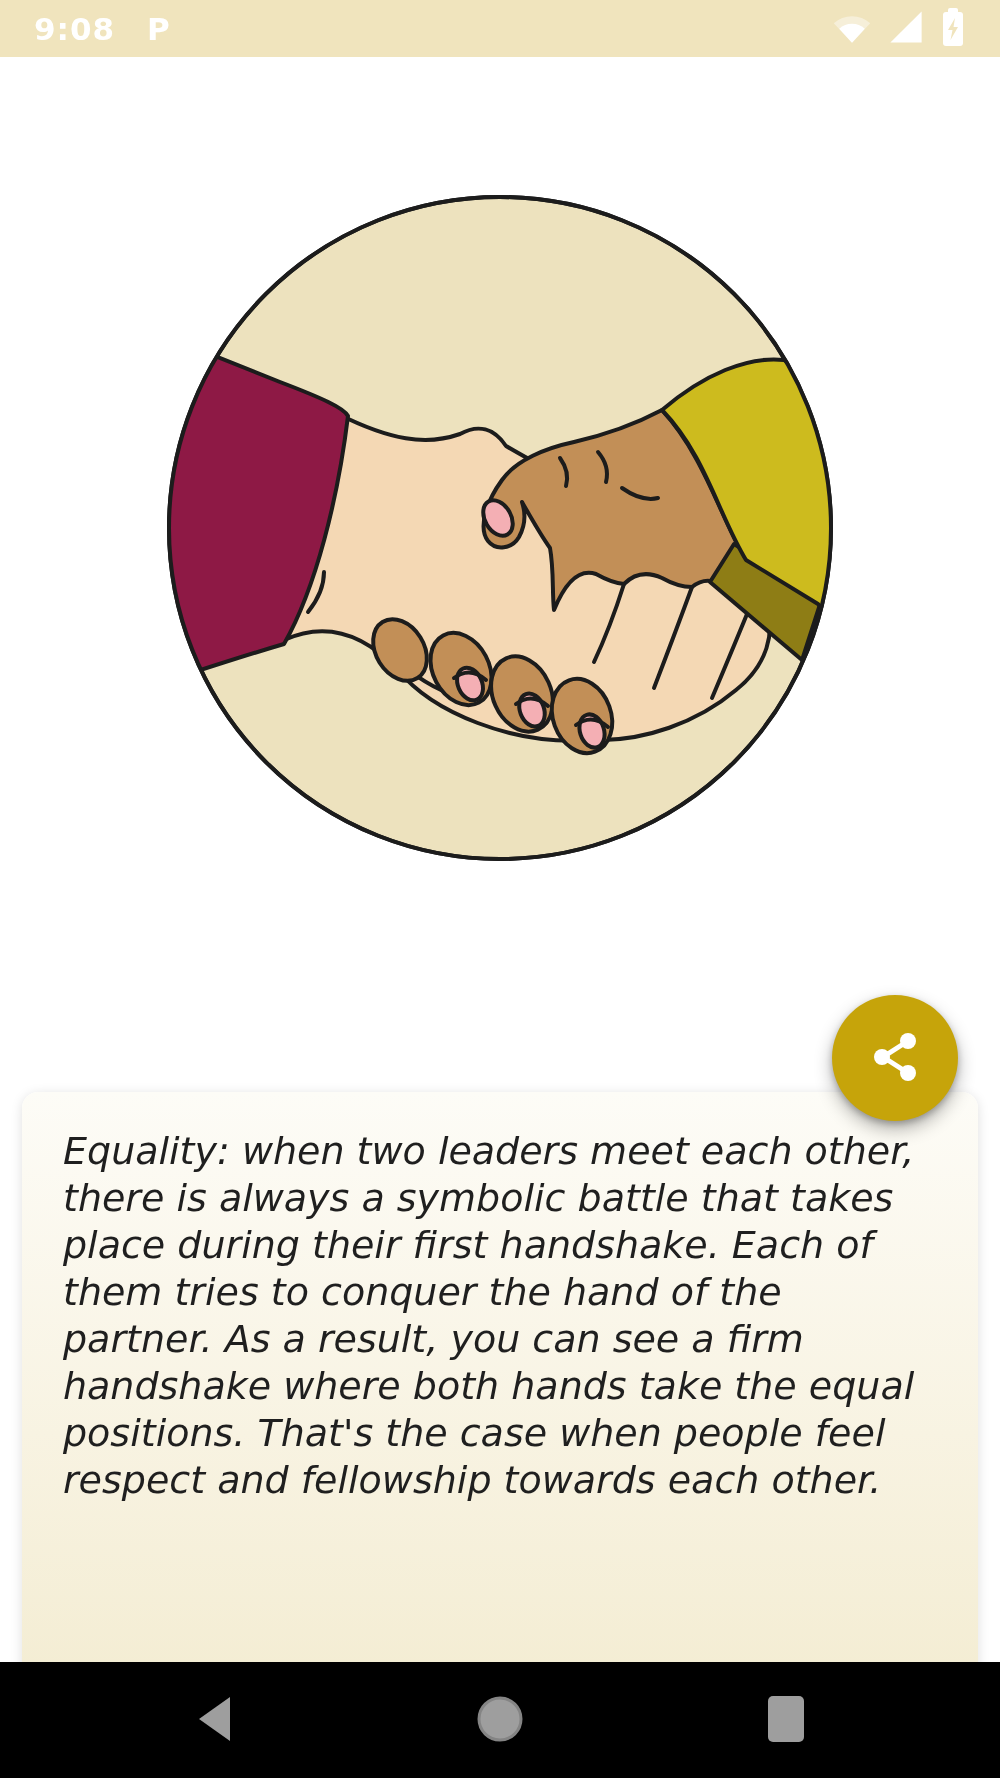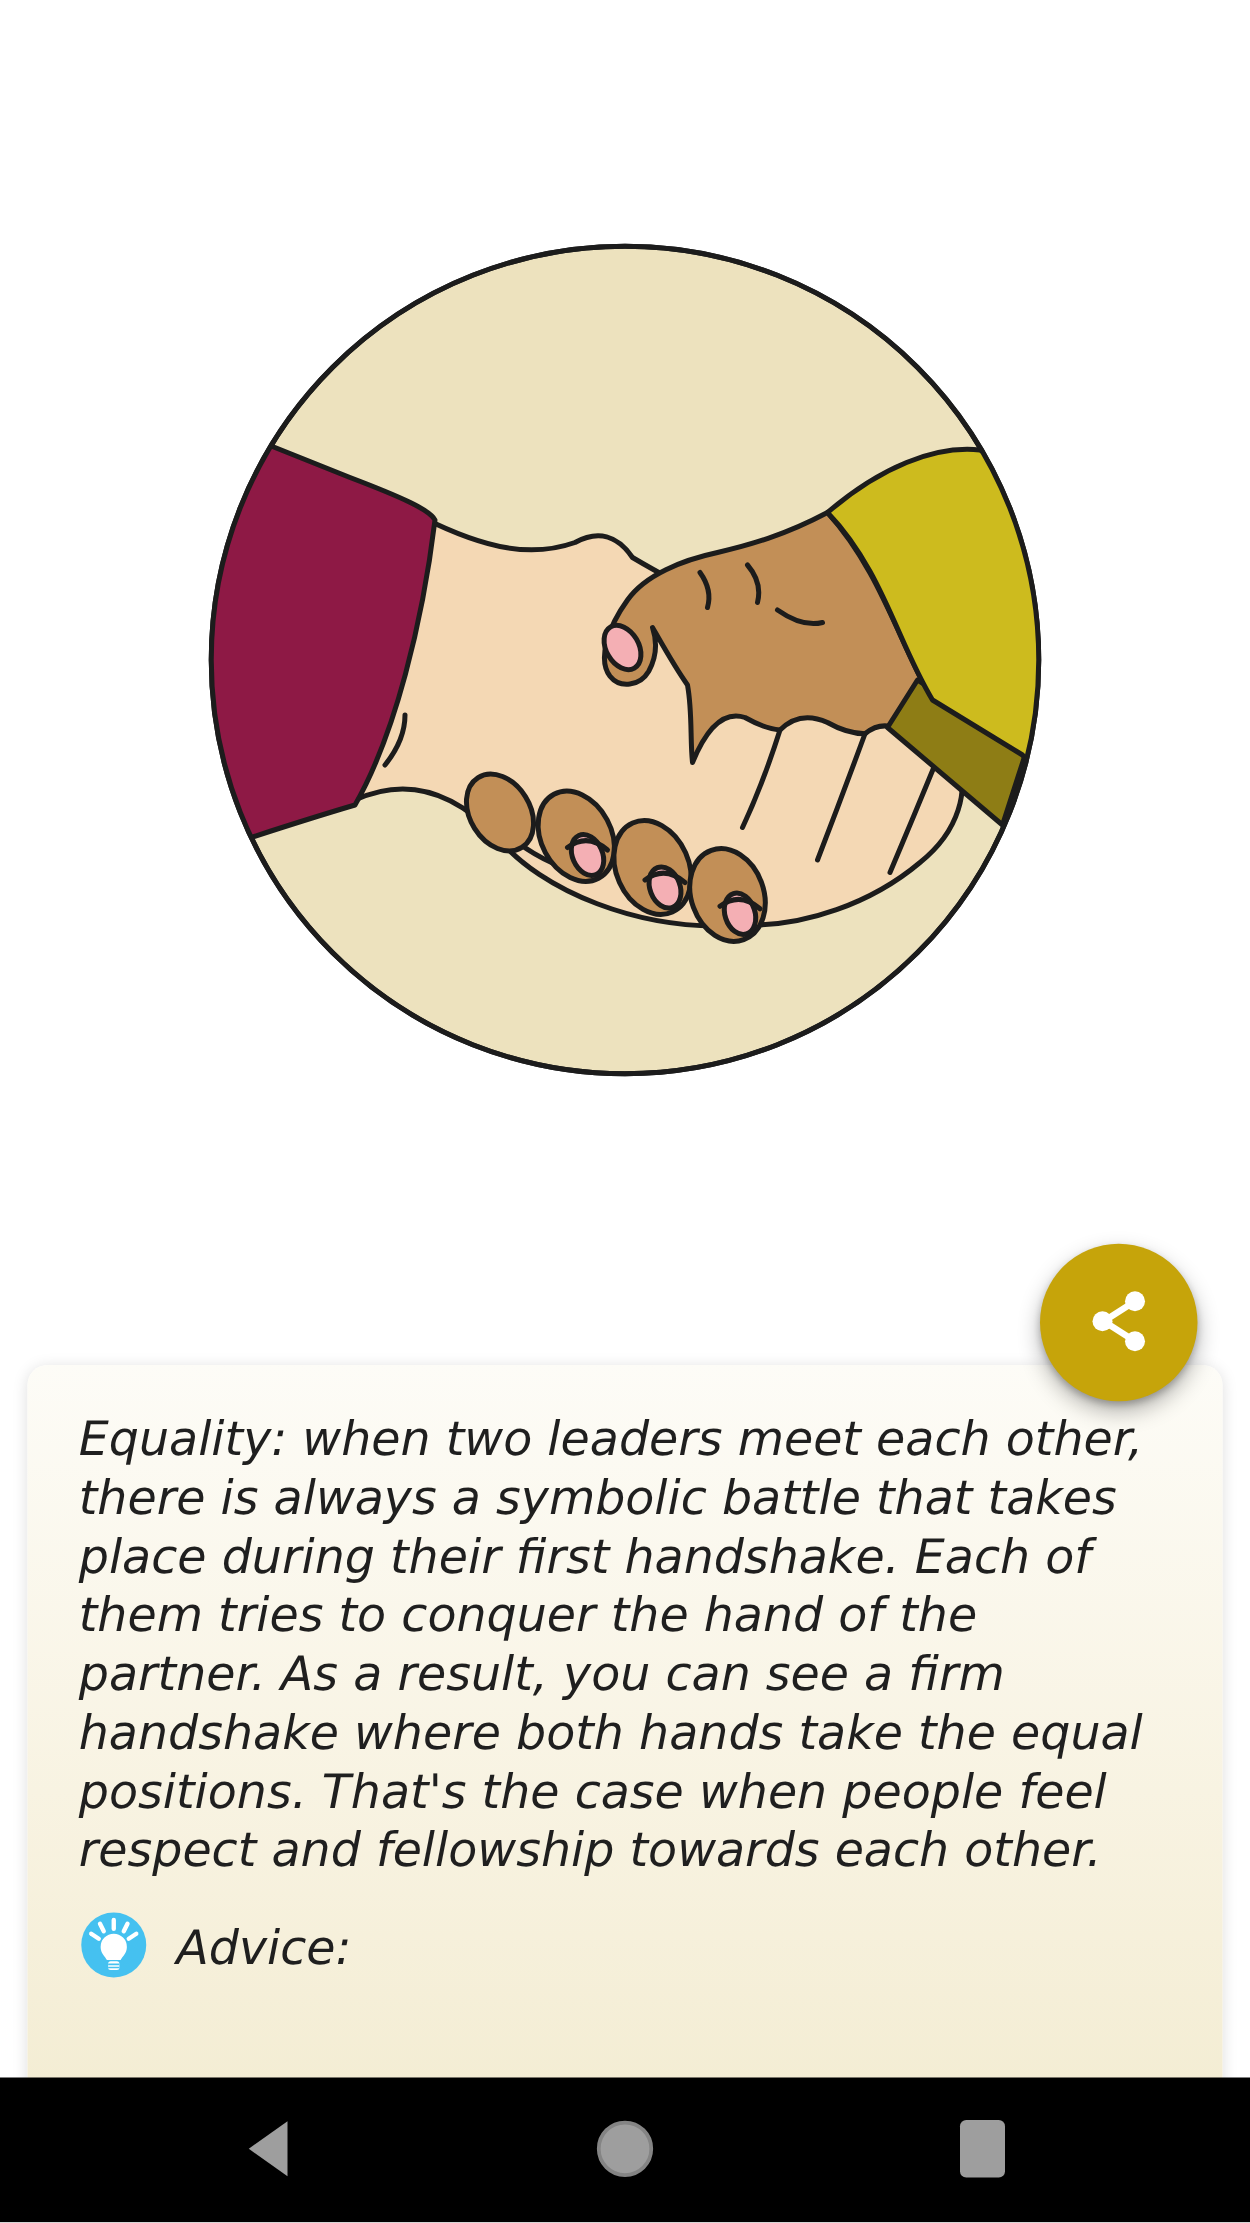--- a/index.html
+++ b/index.html
@@ -61,20 +61,45 @@
   .nav-btn {
     background:none; border:none; cursor:pointer; padding:0;
     display:flex; align-items:center; justify-content:center;
   }
 </style>
 </head>
 <body>
 
 <div class="screen">
 
+  <div class="status-bar">
+    <span class="status-time">9:08</span>
+    <span class="status-p">P</span>
+    <span class="status-spacer"></span>
+    <span class="status-icons">
+      <span>
+        <svg width="40" height="34" viewBox="0 0 32 28">
+          <path d="M16 27 L1 11 A22 22 0 0 1 31 11 Z" fill="#ffffff" opacity="0.42"></path>
+          <path d="M16 27 L5.5 15.5 A15.5 15.5 0 0 1 26.5 15.5 Z" fill="#ffffff"></path>
+        </svg>
+      </span>
+      <span>
+        <svg width="36" height="34" viewBox="0 0 30 28">
+          <path d="M28 27 L28 1 L2 27 Z" fill="#ffffff"></path>
+        </svg>
+      </span>
+      <span>
+        <svg width="26" height="40" viewBox="0 0 26 40">
+          <rect x="8" y="1" width="10" height="6" rx="2" fill="#ffffff"></rect>
+          <rect x="3" y="5" width="20" height="34" rx="3" fill="#ffffff"></rect>
+          <path d="M15 11 L8 23 H12.5 L10.5 33 L18 20 H13.5 Z" fill="#F0E4BD"></path>
+        </svg>
+      </span>
+    </span>
+  </div>
 
   <div class="illustration">
     <svg width="680" height="680" viewBox="0 0 680 680">
       <defs>
         <clipPath id="circleClip">
             <circle cx="340" cy="340" r="331"></circle>
           </clipPath>
       </defs>
 
       <circle cx="340" cy="340" r="331" fill="#EDE2BE" stroke="#1C1C1C" stroke-width="4"></circle>
@@ -169,39 +194,20 @@
         </g>
         <circle cx="15" cy="28" r="8" fill="#ffffff"></circle>
         <circle cx="41" cy="12" r="8" fill="#ffffff"></circle>
         <circle cx="41" cy="44" r="8" fill="#ffffff"></circle>
       </svg>
     </span>
   </button>
 
   <div class="card">
     <div class="card-paragraph">Equality: when two leaders meet each other, there is always a symbolic battle that takes place during their first handshake. Each of them tries to conquer the hand of the partner. As a result, you can see a firm handshake where both hands take the equal positions. That's the case when people feel respect and fellowship towards each other.</div>
-    <div class="advice-row">
-      <span>
-        <svg width="56" height="56" viewBox="0 0 56 56">
-          <circle cx="28" cy="28" r="26" fill="#45C1F0"></circle>
-          <g stroke="#ffffff" stroke-width="3.5" stroke-linecap="round">
-            <line x1="28" y1="8" x2="28" y2="15"></line>
-            <line x1="17" y1="11" x2="20" y2="17"></line>
-            <line x1="39" y1="11" x2="36" y2="17"></line>
-            <line x1="10" y1="19" x2="16" y2="23"></line>
-            <line x1="46" y1="19" x2="40" y2="23"></line>
-          </g>
-          <path d="M28 19 a10.5 10.5 0 0 1 10.5 10.5 c0 5 -3.5 7.5 -5 10.5 h-11 c-1.5 -3 -5 -5.5 -5 -10.5 A10.5 10.5 0 0 1 28 19 Z" fill="#ffffff"></path>
-          <rect x="23.5" y="41" width="9" height="7" rx="2" fill="#ffffff"></rect>
-          <line x1="23.5" y1="43.5" x2="32.5" y2="43.5" stroke="#45C1F0" stroke-width="1.3"></line>
-          <line x1="23.5" y1="46" x2="32.5" y2="46" stroke="#45C1F0" stroke-width="1.3"></line>
-        </svg>
-      </span>
-      <span class="advice-label">Advice:</span>
-    </div>
   </div>
 
   <div class="nav-bar">
     <button class="nav-btn">
       <span>
         <svg width="38" height="50" viewBox="0 0 38 50">
           <path d="M35 3 L35 47 L4 25 Z" fill="#9E9E9E"></path>
         </svg>
       </span>
     </button>

